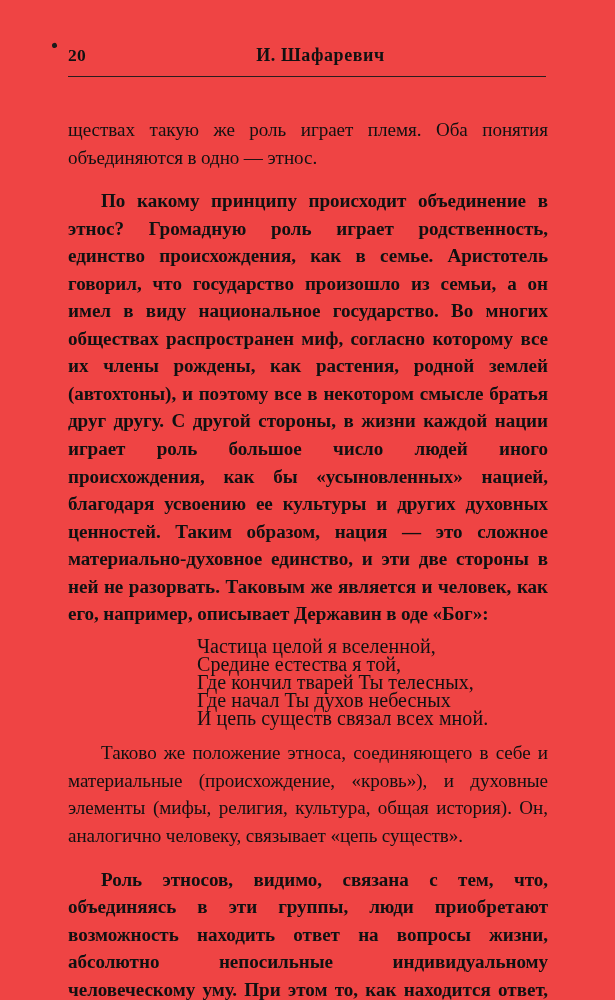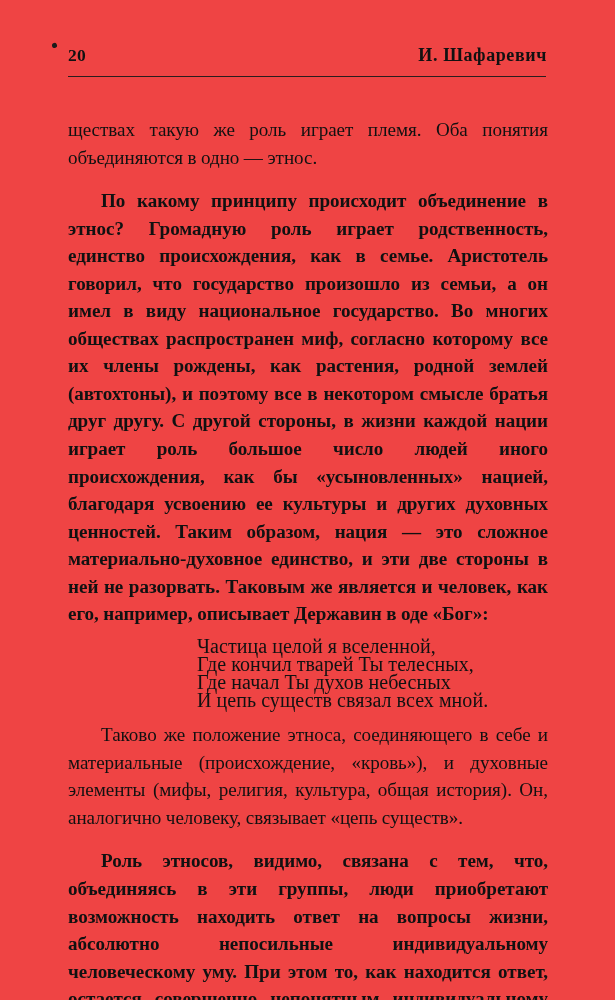--- a/index.html
+++ b/index.html
@@ -41,21 +41,21 @@
     font-size: 17.5px;
     font-weight: bold;
     letter-spacing: 0.3px;
     line-height: 22px;
   }
   .head-title {
     position: absolute;
     left: 0;
     top: 0;
     width: 479px;
-    text-align: right;
+    text-align: center;
     font-size: 18px;
     font-weight: bold;
     line-height: 22px;
     letter-spacing: 0.6px;
     padding-left: 26px;
     box-sizing: border-box;
   }
   .head-rule {
     position: absolute;
     left: 68px;
@@ -133,20 +133,21 @@
   <div class="head-rule"></div>
 
   <div class="body-text">
 
     <p class="para no-indent">ществах такую же роль играет племя. Оба понятия объединяются в одно — этнос.</p>
 
     <p class="para">По какому принципу происходит объединение в этнос? Громадную роль играет родственность, единство происхождения, как в семье. Аристотель говорил, что государство произошло из семьи, а он имел в виду национальное государство. Во многих обществах распространен миф, согласно которому все их члены рождены, как растения, родной землей (автохтоны), и поэтому все в некотором смысле братья друг другу. С другой стороны, в жизни каждой нации играет роль большое число людей иного происхождения, как бы «усыновленных» нацией, благодаря усвоению ее культуры и других духовных ценностей. Таким образом, нация — это сложное материально-духовное единство, и эти две стороны в ней не разорвать. Таковым же является и человек, как его, например, описывает Державин в оде «Бог»:</p>
 
     <div class="verse">
       <div class="verse-line">Частица целой я вселенной,</div>
+      <div class="verse-line">Средине естества я той,</div>
       <div class="verse-line">Где кончил тварей Ты телесных,</div>
       <div class="verse-line">Где начал Ты духов небесных</div>
       <div class="verse-line">И цепь существ связал всех мной.</div>
     </div>
 
     <p class="para">Таково же положение этноса, соединяющего в себе и материальные (происхождение, «кровь»), и духовные элементы (мифы, религия, культура, общая история). Он, аналогично человеку, связывает «цепь существ».</p>
 
     <p class="para">Роль этносов, видимо, связана с тем, что, объединяясь в эти группы, люди приобретают возможность находить ответ на вопросы жизни, абсолютно непосильные индивидуальному человеческому уму. При этом то, как находится ответ, остается совершенно непонятным индивидуальному уму: ответ объясняют тем, что «так повелось исстари», или что</p>
 
   </div>

